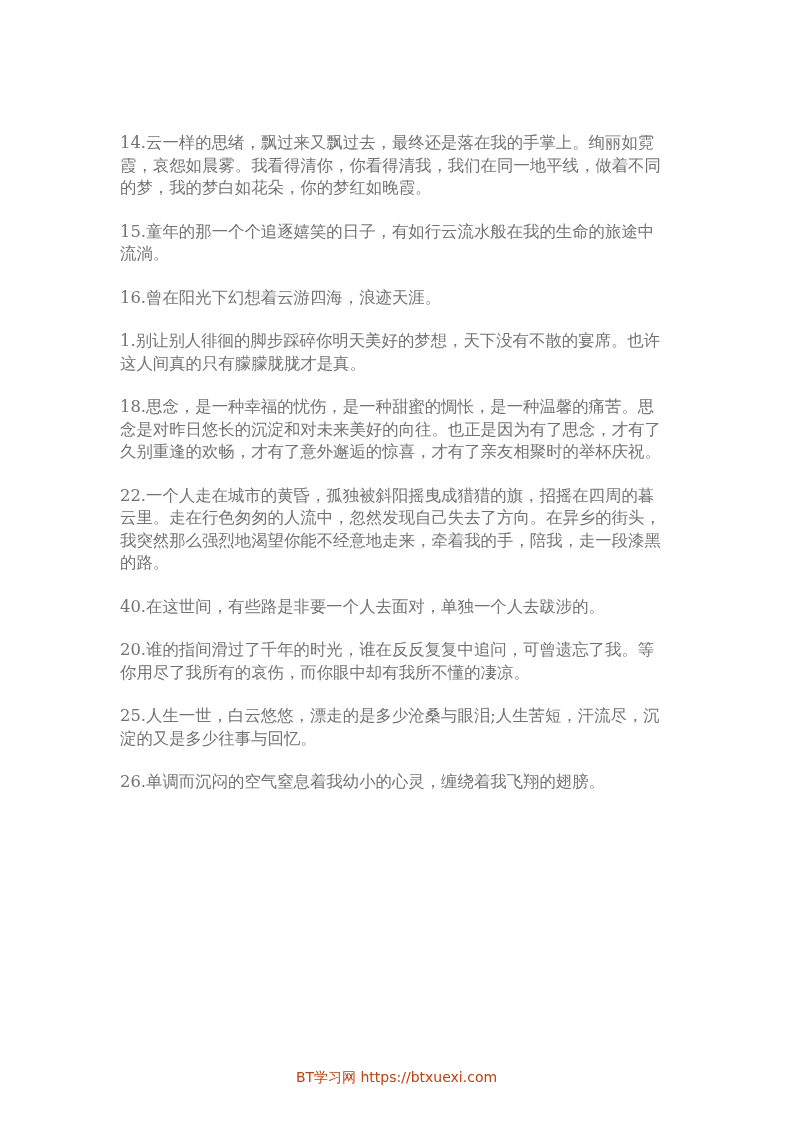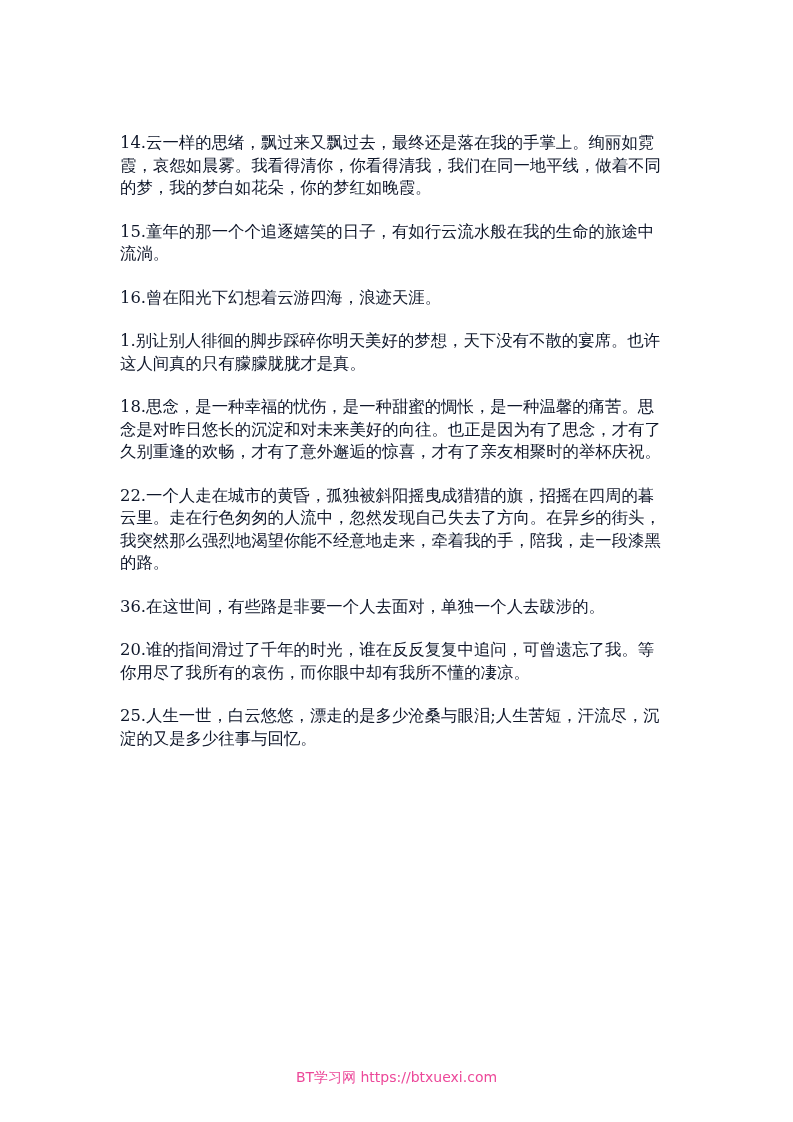--- a/index.html
+++ b/index.html
@@ -1,36 +1,37 @@
 <!DOCTYPE html>
 <html><head>
   <meta charset="utf-8">
   <style>
     html, body { margin: 0; padding: 0; background: #ffffff; }
     body { width: 793px; height: 1122px; position: relative; overflow: hidden; }
     .page {
       position: absolute; left: 120px; top: 132px; width: 548px;
       font-family: "DejaVu Serif", "Liberation Serif", serif;
-      font-size: 16.4px; line-height: 22.5px; color: #0f172a;
+      font-size: 16.4px; line-height: 22.5px; color: #737373;
     }
     .para { margin: 0 0 21px 0; text-align: left; word-break: break-all; }
     .footer {
       position: absolute; left: 0; top: 1069px; width: 793px; text-align: center;
       font-family: "DejaVu Sans", "Liberation Sans", sans-serif;
-      font-size: 14px; color: #ec4899;
+      font-size: 14px; color: #c2410c;
     }
   </style>
 </head>
 <body>
 
 <div class="page">
   <p class="para">14.云一样的思绪，飘过来又飘过去，最终还是落在我的手掌上。绚丽如霓霞，哀怨如晨雾。我看得清你，你看得清我，我们在同一地平线，做着不同的梦，我的梦白如花朵，你的梦红如晚霞。</p>
   <p class="para">15.童年的那一个个追逐嬉笑的日子，有如行云流水般在我的生命的旅途中流淌。</p>
   <p class="para">16.曾在阳光下幻想着云游四海，浪迹天涯。</p>
   <p class="para">1.别让别人徘徊的脚步踩碎你明天美好的梦想，天下没有不散的宴席。也许这人间真的只有朦朦胧胧才是真。</p>
   <p class="para">18.思念，是一种幸福的忧伤，是一种甜蜜的惆怅，是一种温馨的痛苦。思念是对昨日悠长的沉淀和对未来美好的向往。也正是因为有了思念，才有了久别重逢的欢畅，才有了意外邂逅的惊喜，才有了亲友相聚时的举杯庆祝。</p>
   <p class="para">22.一个人走在城市的黄昏，孤独被斜阳摇曳成猎猎的旗，招摇在四周的暮云里。走在行色匆匆的人流中，忽然发现自己失去了方向。在异乡的街头，我突然那么强烈地渴望你能不经意地走来，牵着我的手，陪我，走一段漆黑的路。</p>
-  <p class="para">36.在这世间，有些路是非要一个人去面对，单独一个人去跋涉的。</p>
+  <p class="para">40.在这世间，有些路是非要一个人去面对，单独一个人去跋涉的。</p>
   <p class="para">20.谁的指间滑过了千年的时光，谁在反反复复中追问，可曾遗忘了我。等你用尽了我所有的哀伤，而你眼中却有我所不懂的凄凉。</p>
   <p class="para">25.人生一世，白云悠悠，漂走的是多少沧桑与眼泪;人生苦短，汗流尽，沉淀的又是多少往事与回忆。</p>
+  <p class="para">26.单调而沉闷的空气窒息着我幼小的心灵，缠绕着我飞翔的翅膀。</p>
 </div>
 
 <div class="footer">BT学习网 https://btxuexi.com</div>
 
 </body></html>

